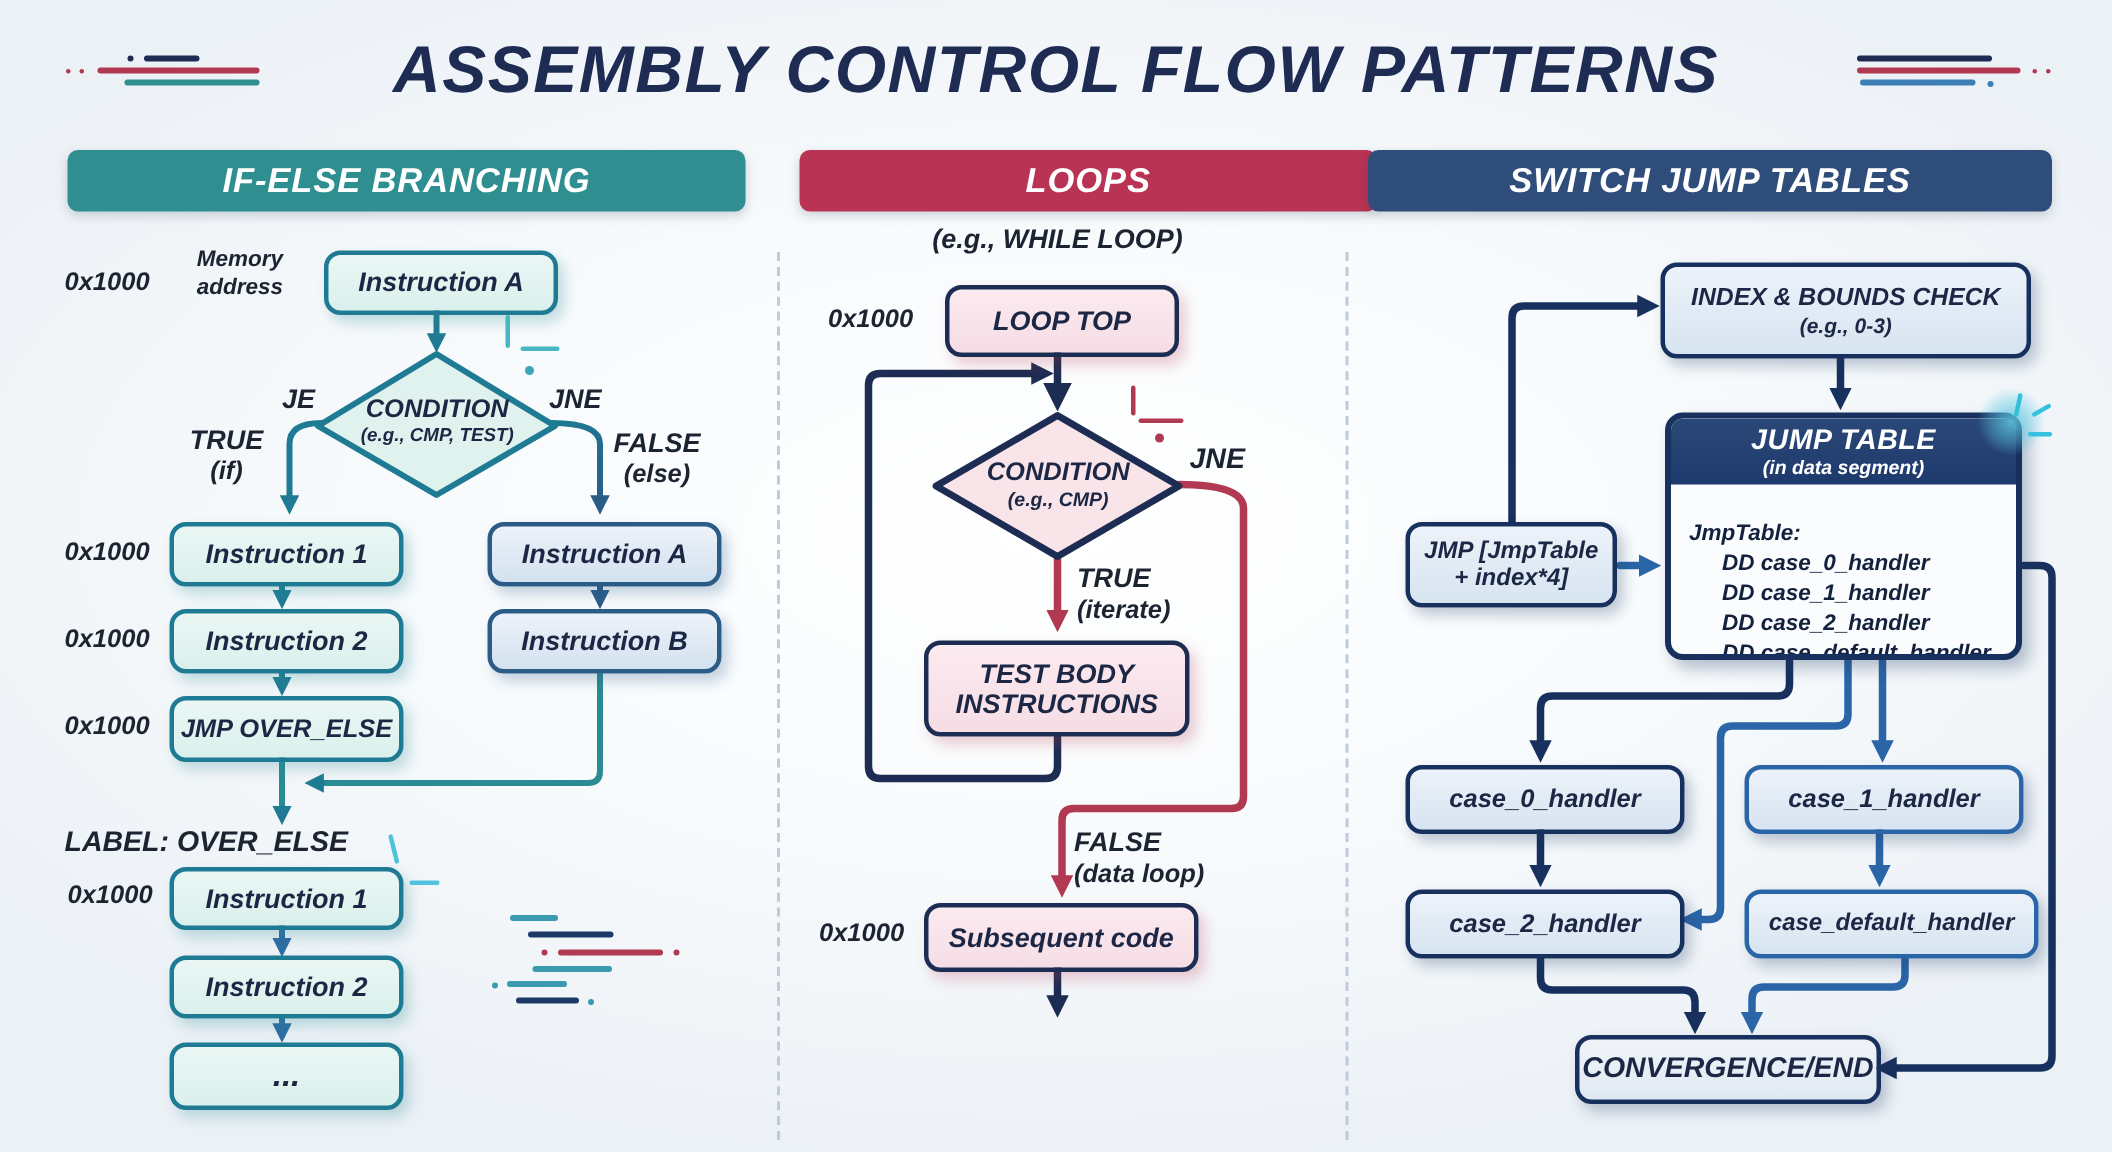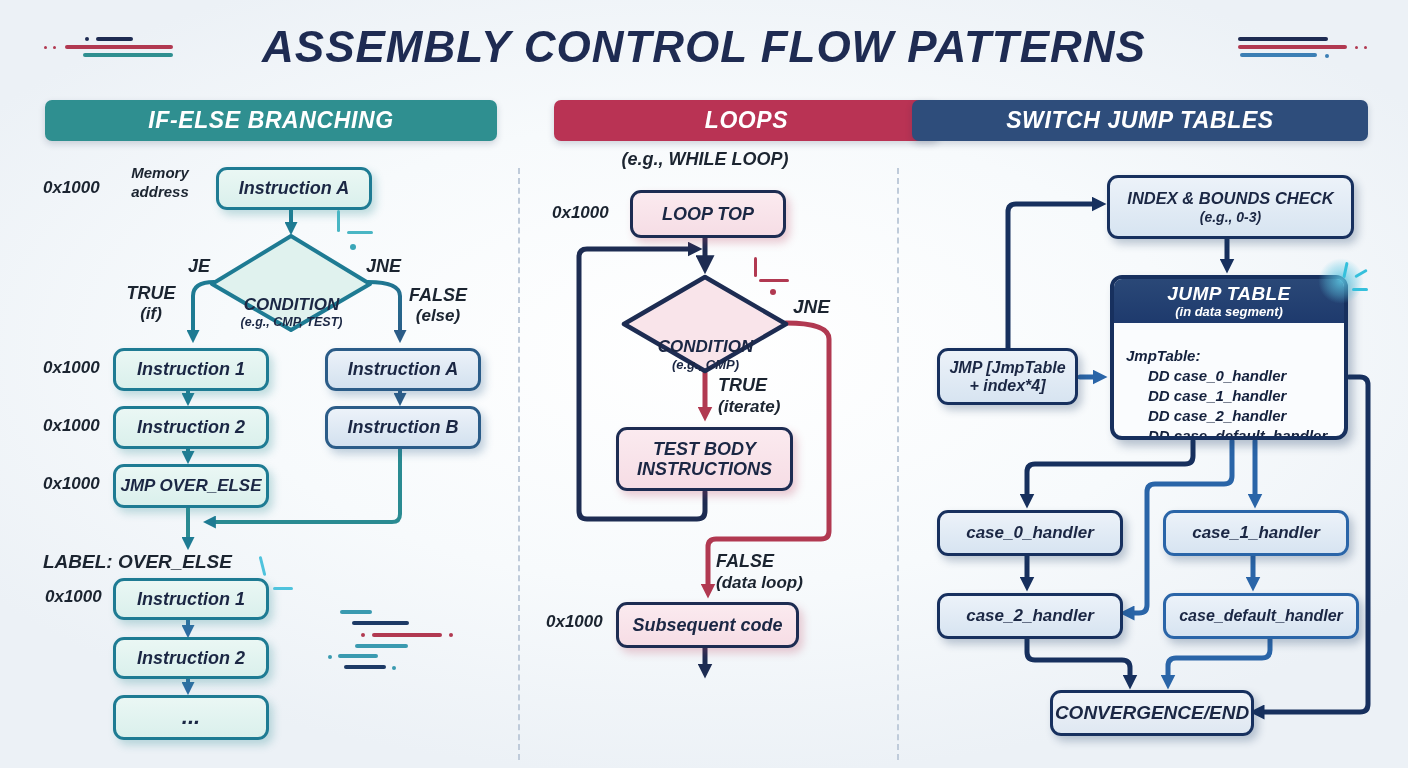--- a/index.html
+++ b/index.html
@@ -51,21 +51,21 @@
     background:linear-gradient(180deg,#ecf2f9,#d7e4f1);
     border:3.5px solid var(--c-dark_navy,#17305e);
     box-shadow:4px 5px 9px rgba(30,60,100,0.28);
     font-size:17px;
   }
   .c3-steel{border-color:var(--c-steel_blue,#2a65a8);}
   
   .lbl{z-index:3;font-weight:800;color:#1b2430;font-size:17px;white-space:nowrap;}
   .lbl .sub{font-weight:800;}
   .center{text-align:center;}
-  .diamond-text{z-index:3;text-align:center;font-weight:800;color:#1b2744;margin-top:32px;}
+  .diamond-text{z-index:3;text-align:center;font-weight:800;color:#1b2744;}
   .divider{z-index:0;border-left:2px dashed #bfcbda;width:0;}
   
   .jt{
     z-index:2;border:4px solid var(--c-dark_navy,#17305e);border-radius:12px;overflow:hidden;
     background:#fafcfe;box-shadow:5px 6px 10px rgba(30,60,100,0.3);
     display:flex;flex-direction:column;gap:16px;
   }
   .jt-head{
     background:linear-gradient(180deg,#2a4877,#1e3a6d);color:#fff;text-align:center;
     padding:5px 0 4px 0;line-height:1.1;
@@ -224,21 +224,21 @@
   <div class="tick" style="left:352px;top:621px;width:57px;height:4px;background:#1d3a66"></div>
   <div class="tick" style="left:372px;top:633px;width:70px;height:4px;background:#b13951"></div>
   <div class="dot" style="left:361px;top:633px;width:4px;height:4px;background:#b13951"></div>
   <div class="dot" style="left:449px;top:633px;width:4px;height:4px;background:#b13951"></div>
   <div class="tick" style="left:355px;top:644px;width:53px;height:4px;background:#3a9ab0"></div>
   <div class="dot" style="left:328px;top:655px;width:4px;height:4px;background:#3a9ab0"></div>
   <div class="tick" style="left:338px;top:654px;width:40px;height:4px;background:#3a9ab0"></div>
   <div class="tick" style="left:344px;top:665px;width:42px;height:4px;background:#1d3a66"></div>
   <div class="dot" style="left:392px;top:666px;width:4px;height:4px;background:#3a9ab0"></div>
 
-  <div class="abs banner banner-crimson" style="left:554px;top:100px;width:385px;height:41px">LOOPS</div>
+  <div class="abs banner banner-crimson" style="left:533px;top:100px;width:385px;height:41px">LOOPS</div>
   <div class="abs lbl center" style="left:605px;top:149px;width:200px;font-size:18px">(e.g., WHILE LOOP)</div>
 
   <div class="abs lbl" style="left:552px;top:203px">0x1000</div>
   <div class="abs box pink-box" style="left:630px;top:190px;width:150px;height:42px">LOOP TOP</div>
 
   <div class="abs diamond-text" style="left:633px;top:305px;width:145px">
     <div style="font-size:17px">CONDITION</div>
     <div style="font-size:13px">(e.g., CMP)</div>
   </div>
 

